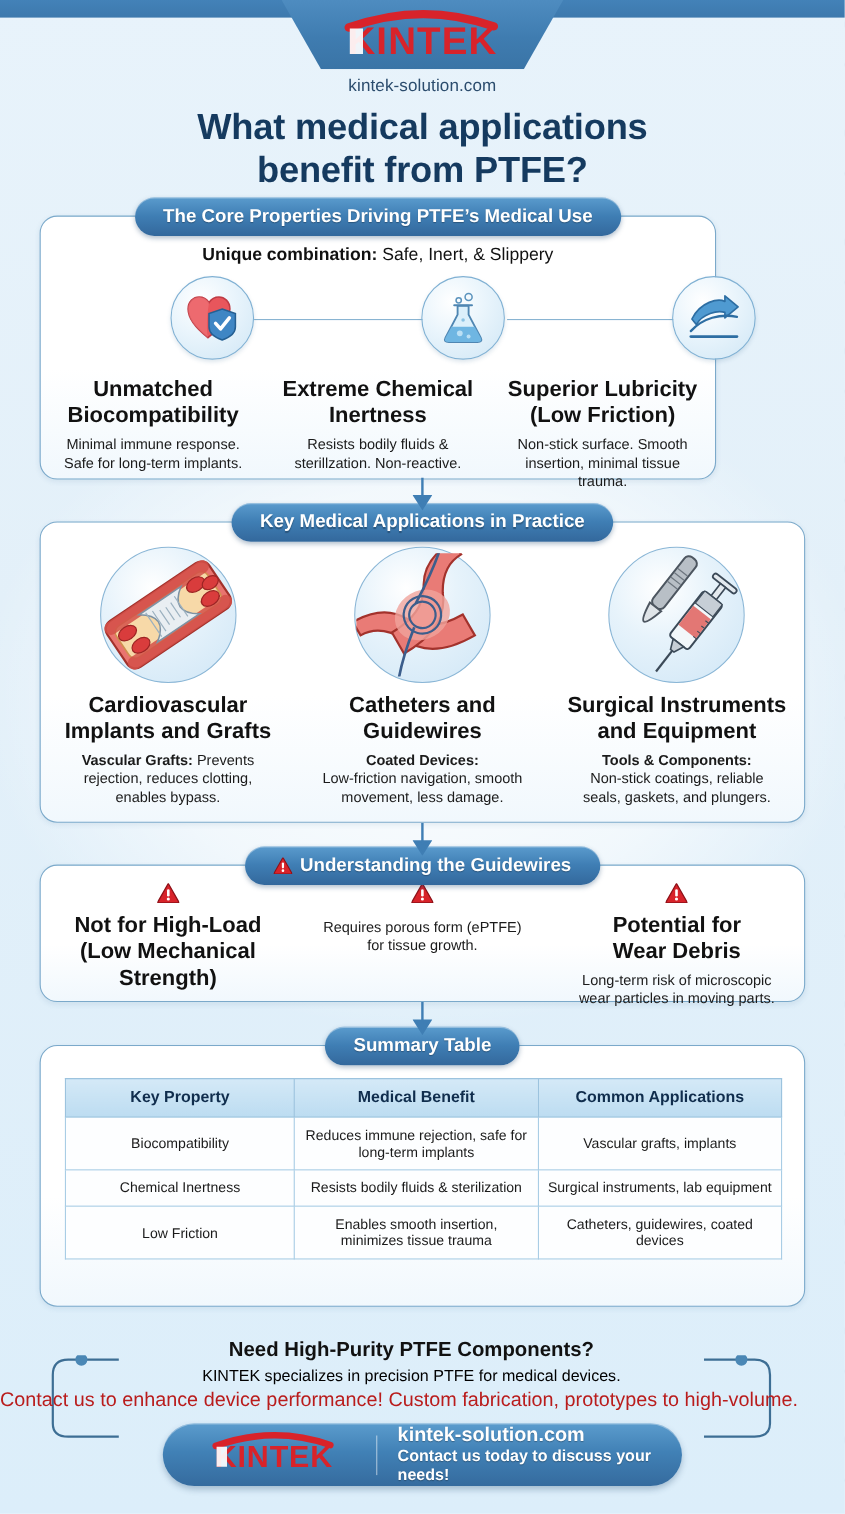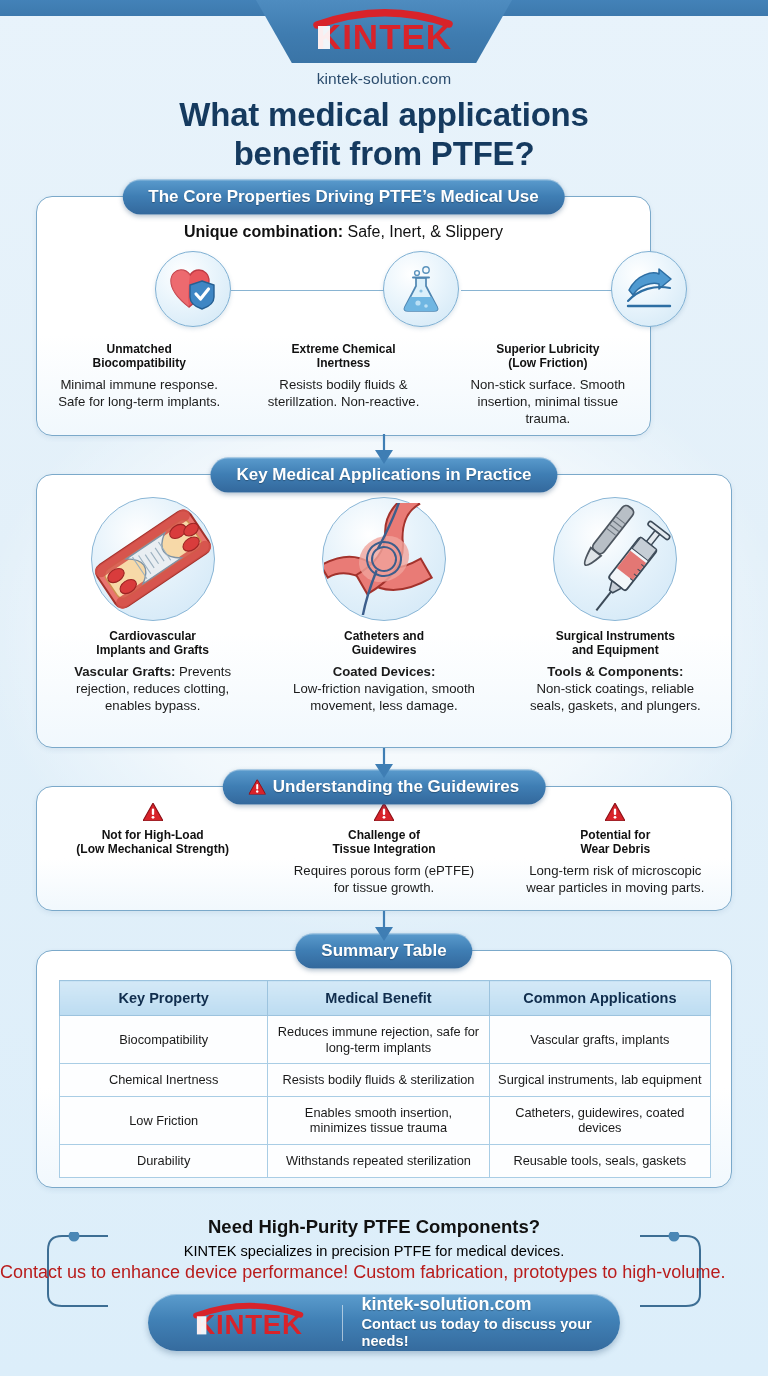--- a/index.html
+++ b/index.html
@@ -74,21 +74,21 @@
     display:flex; align-items:center; gap:7px;
   }
   .arrow-down {
     position:absolute; left:50%; transform:translateX(-50%);
     width:18px; height:30px; z-index:6;
   }
 
   
   .cols3 { display:flex; width:100%; }
   .col3 { flex:1 1 0; text-align:center; padding:0 10px; }
-  .col-title { font-weight:bold; font-size:12px; line-height:1.2; color:#111; }
+  .col-title { font-weight:bold; font-size:20px; line-height:1.2; color:#111; }
   .col-body { font-size:13.2px; line-height:1.3; color:#1b1b1b; margin-top:5px; }
   .col-body b { font-weight:bold; }
 
   
   #sec1 { left:36px; top:196px; width:615px; height:240px; }
   .subhead {
     text-align:center; font-size:16px; margin-top:26px; color:#111;
   }
   .subhead b { font-weight:bold; }
   .iconrow { position:relative; height:78px; margin-top:10px; }
@@ -465,24 +465,20 @@
     </div>
 
     <div class="cols3 text3">
       <div class="col3">
         <div class="col-title">
           <div>Not for High-Load</div>
           <div>(Low Mechanical Strength)</div>
         </div>
       </div>
       <div class="col3">
-        <div class="col-title">
-          <div>Challenge of</div>
-          <div>Tissue Integration</div>
-        </div>
         <div class="col-body">
           <div>Requires porous form (ePTFE)</div>
           <div>for tissue growth.</div>
         </div>
       </div>
       <div class="col3">
         <div class="col-title">
           <div>Potential for</div>
           <div>Wear Debris</div>
         </div>
@@ -520,25 +516,20 @@
         <tr>
           <td>Chemical Inertness</td>
           <td>Resists bodily fluids &amp; sterilization</td>
           <td>Surgical instruments, lab equipment</td>
         </tr>
         <tr>
           <td>Low Friction</td>
           <td>Enables smooth insertion, minimizes tissue trauma</td>
           <td>Catheters, guidewires, coated devices</td>
         </tr>
-        <tr>
-          <td>Durability</td>
-          <td>Withstands repeated sterilization</td>
-          <td>Reusable tools, seals, gaskets</td>
-        </tr>
       </tbody>
     </table>
   </div>
 
   <div id="footer-zone">
     <svg class="bracket left" width="70" height="80" viewBox="0 0 70 80">
       <path d="M68 4 L22 4 Q8 4 8 18 L8 62 Q8 74 22 74 L68 74" fill="none" stroke="#3d6e94" stroke-width="2"></path>
       <circle cx="34" cy="4" r="5.5" fill="#4a87b5"></circle>
     </svg>
     <svg class="bracket right" width="70" height="80" viewBox="0 0 70 80">

